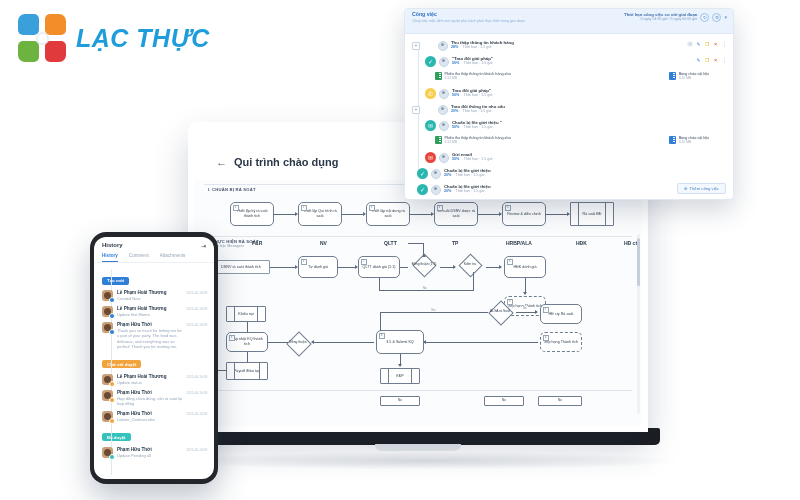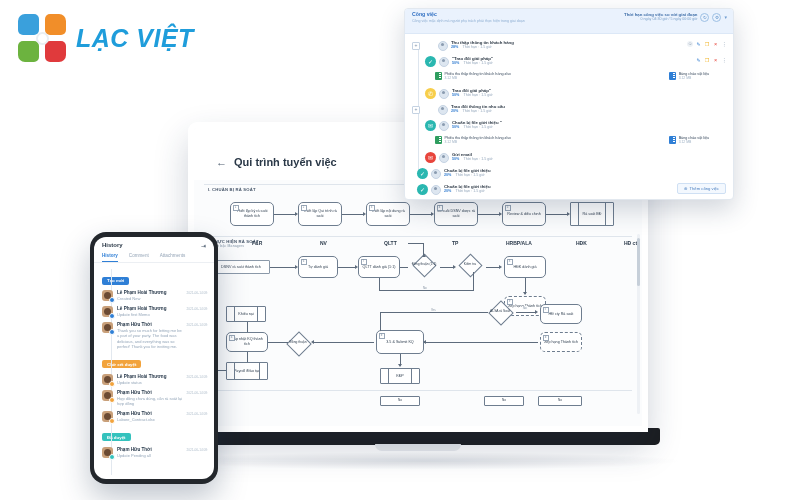--- a/index.html
+++ b/index.html
@@ -164,34 +164,34 @@
 <div class="stage">
 
   <div class="logo-wrap">
     <div class="petals">
       <div class="petal p-tl"></div>
       <div class="petal p-tr"></div>
       <div class="petal p-bl"></div>
       <div class="petal p-br"></div>
       <div class="petal-core"></div>
     </div>
-    <div class="logo-text">LẠC VIỆT</div>
+    <div class="logo-text">LẠC THỰC</div>
   </div>
 
   <div class="laptop">
     <div class="lp-shadow"></div>
     <div class="lp-base"></div>
     <div class="lp-notch"></div>
     <div class="lp-lid screen-shadow">
       <div class="lp-screen">
 
         <div class="lp-topbar">
           <div class="crumb">
             <span class="bk">←</span>
-            <span class="crumb-t">Qui trình tuyển việc</span>
+            <span class="crumb-t">Qui trình chào dụng</span>
           </div>
         </div>
 
         <div class="flow">
 
           <div class="ph-band" style="top:4px;"></div>
           <div class="ph-lab" style="left:14px;top:7px;">I. CHUẨN BỊ RÀ SOÁT</div>
           <div class="col-h" style="left:215px;top:7px;">F&amp;R</div>
 
           <div class="node" style="left:36px;top:22px;width:44px;height:24px;">

